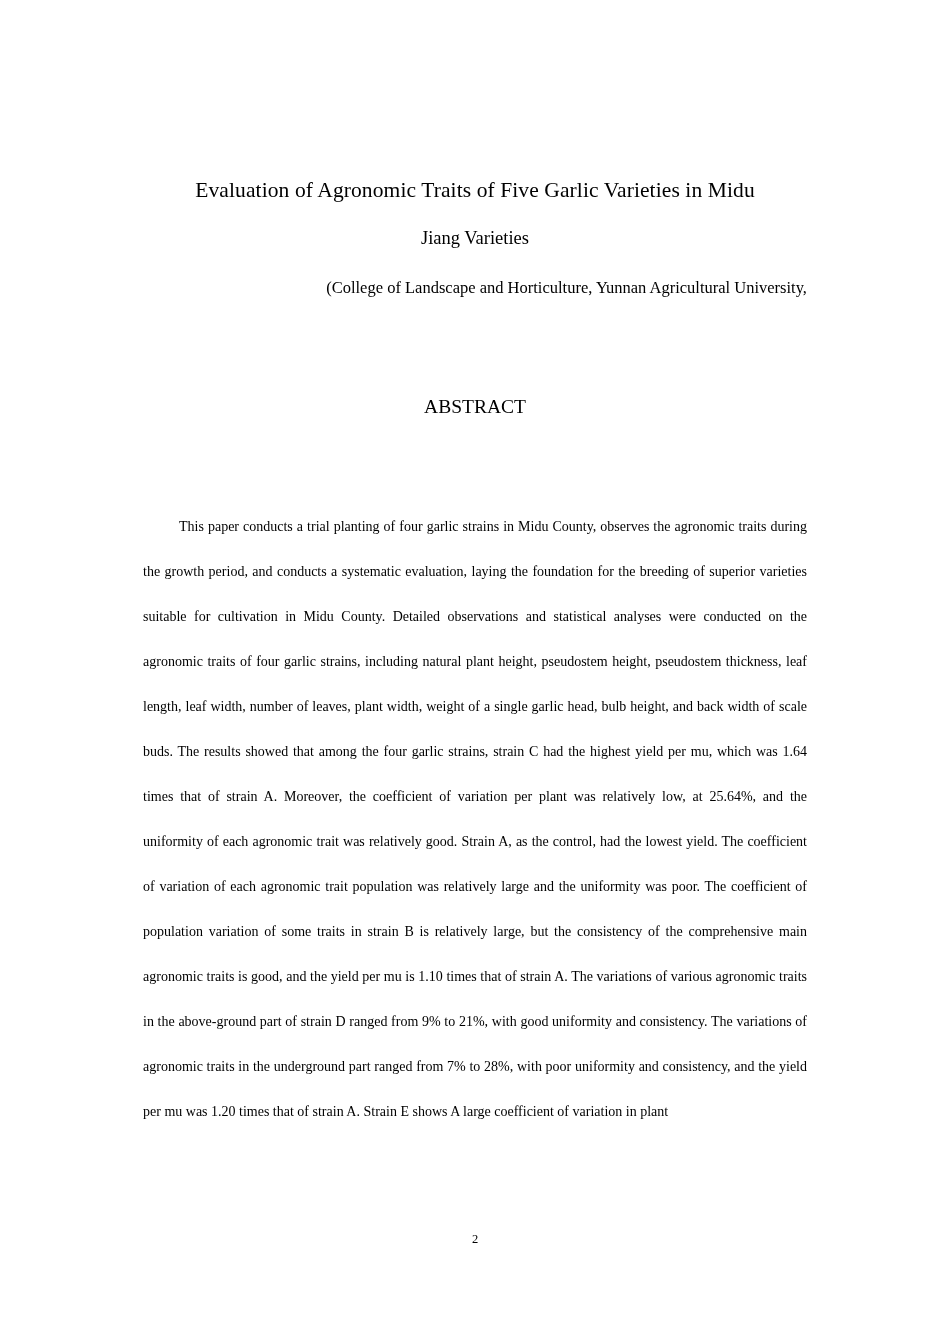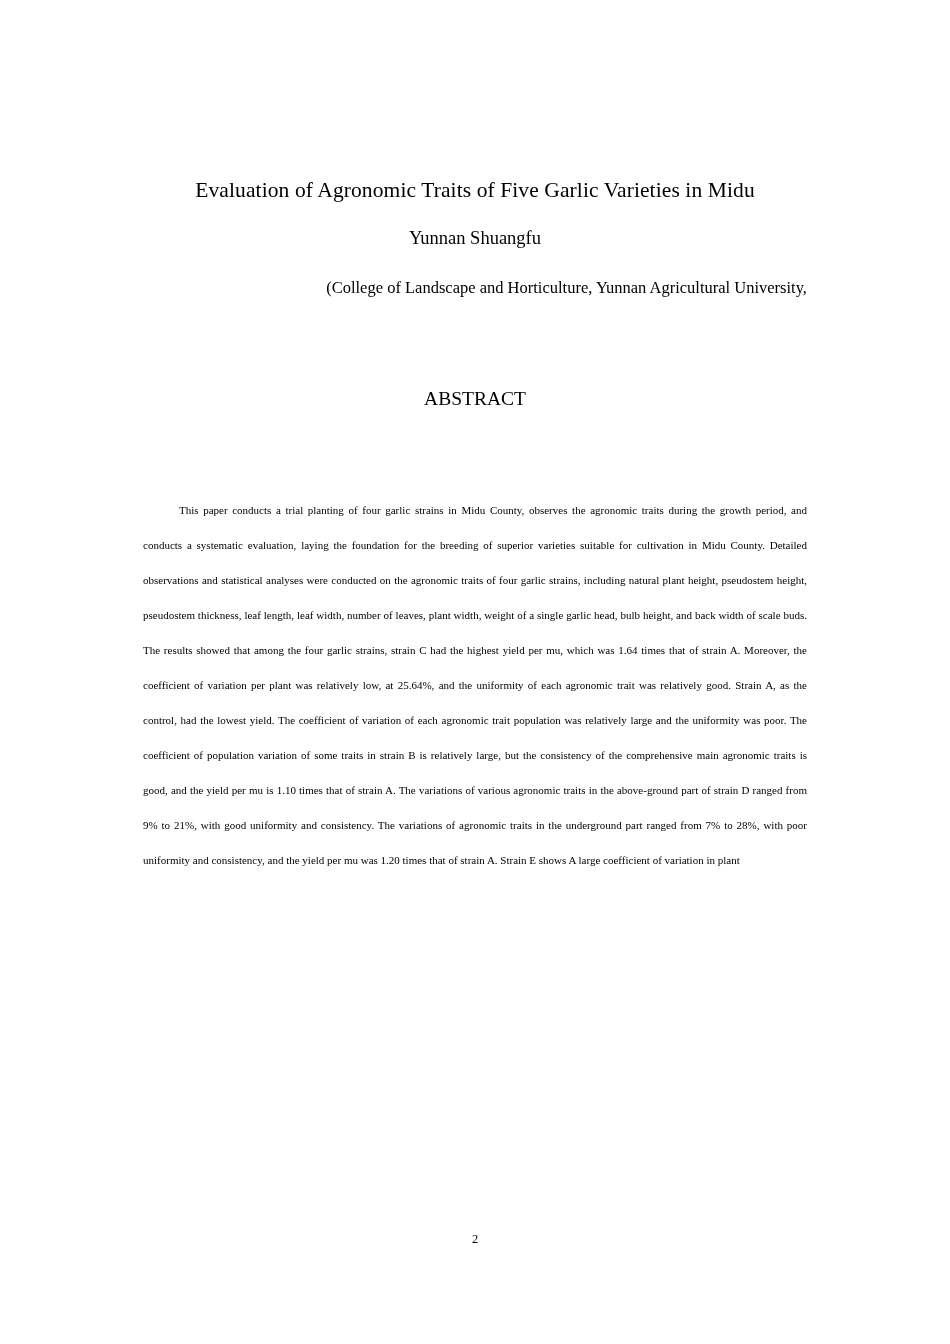--- a/index.html
+++ b/index.html
@@ -60,29 +60,29 @@
   }
   .affiliation .aff-line {
     display: block;
   }
 
   .section-heading {
     text-align: center;
     font-size: 19.5px;
     line-height: 28px;
     font-weight: normal;
-    margin: 0;
+    margin: 8px;
     padding-top: 78px;
   }
 
   .abstract-body {
     text-align: justify;
     text-justify: inter-word;
-    font-size: 11px;
-    line-height: 35px;
+    font-size: 14px;
+    line-height: 45px;
     padding-top: 69px;
     text-indent: 36px;
     hyphens: none;
   }
 
   .page-number {
     position: absolute;
     left: 0;
     right: 0;
     top: 1231px;
@@ -93,21 +93,21 @@
 </style>
 </head>
 <body>
 
 <div class="page">
 
   <div class="content">
 
     <h1 class="doc-title">Evaluation of Agronomic Traits of Five Garlic Varieties in Midu</h1>
 
-    <div class="author">Yunnan Shuangfu</div>
+    <div class="author">Jiang Varieties</div>
 
     <div class="affiliation">
       <span class="aff-line">(College of Landscape and Horticulture, Yunnan Agricultural University,</span>
     </div>
 
     <h2 class="section-heading">ABSTRACT</h2>
 
     <p class="abstract-body">This paper conducts a trial planting of four garlic strains in Midu County, observes the agronomic traits during the growth period, and conducts a systematic evaluation, laying the foundation for the breeding of superior varieties suitable for cultivation in Midu County. Detailed observations and statistical analyses were conducted on the agronomic traits of four garlic strains, including natural plant height, pseudostem height, pseudostem thickness, leaf length, leaf width, number of leaves, plant width, weight of a single garlic head, bulb height, and back width of scale buds. The results showed that among the four garlic strains, strain C had the highest yield per mu, which was 1.64 times that of strain A. Moreover, the coefficient of variation per plant was relatively low, at 25.64%, and the uniformity of each agronomic trait was relatively good. Strain A, as the control, had the lowest yield. The coefficient of variation of each agronomic trait population was relatively large and the uniformity was poor. The coefficient of population variation of some traits in strain B is relatively large, but the consistency of the comprehensive main agronomic traits is good, and the yield per mu is 1.10 times that of strain A. The variations of various agronomic traits in the above-ground part of strain D ranged from 9% to 21%, with good uniformity and consistency. The variations of agronomic traits in the underground part ranged from 7% to 28%, with poor uniformity and consistency, and the yield per mu was 1.20 times that of strain A. Strain E shows A large coefficient of variation in plant</p>
 
   </div>

